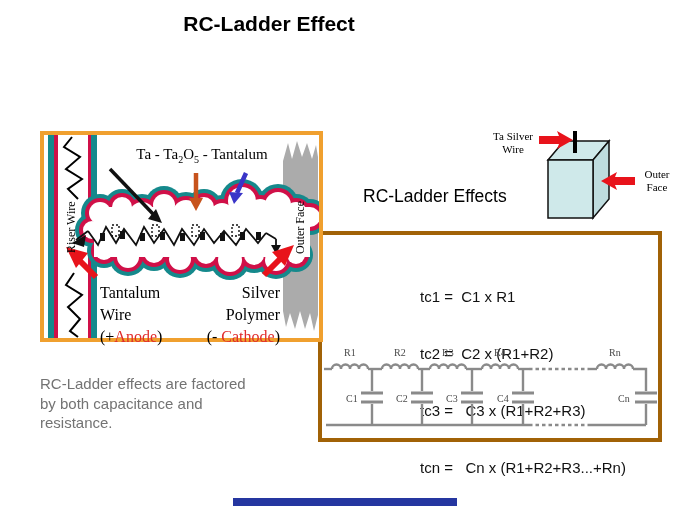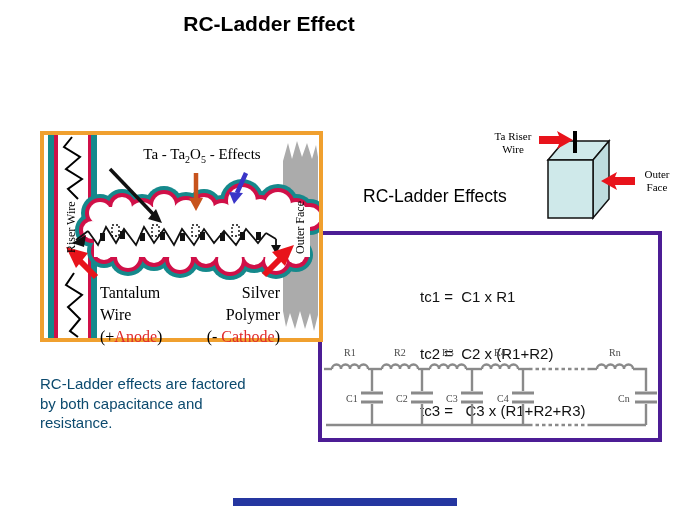--- a/index.html
+++ b/index.html
@@ -46,30 +46,30 @@
   #cube-wrap{left:485px;top:123px;width:190px;height:100px;}
   .cube-label{
     font-family:"Liberation Serif",serif;font-size:11px;color:#000;
     line-height:13px;text-align:center;
   }
   #cube-riser-label{left:485px;top:130px;width:56px;}
   #cube-outer-label{left:633px;top:168px;width:48px;}
   
   #eq-box{
     left:318px;top:231px;width:336px;height:203px;
-    border:4px solid #4c1d95;background:#fff;z-index:2;
+    border:4px solid #a16207;background:#fff;z-index:2;
   }
   #equations{
     position:absolute;left:98px;top:14px;
     font-size:15px;color:#111;line-height:19px;white-space:pre;
   }
   #ladder-svg{position:absolute;left:2px;top:104px;}
   
   #caption{
-    left:40px;top:374px;width:240px;font-size:15px;color:#0c4a6e;line-height:19.5px;
+    left:40px;top:374px;width:240px;font-size:15px;color:#737373;line-height:19.5px;
   }
   
   #footer-bar{
     left:233px;top:498px;width:224px;height:8px;background:#2536A0;
   }
   svg text.rc-lab{
     font-family:"Liberation Serif",serif;font-size:10px;fill:#4a4a4a;
   }
 </style>
 </head>
@@ -199,21 +199,21 @@
 
     <g fill="#E8131B">
       <line x1="52" y1="142" x2="36" y2="126" stroke="#E8131B" stroke-width="6"></line>
       <polygon points="22,112 44,118 32,133"></polygon>
       <line x1="220" y1="140" x2="236" y2="124" stroke="#E8131B" stroke-width="6"></line>
       <polygon points="250,110 228,117 241,131"></polygon>
     </g>
   </svg>
   <div class="abs vtext" style="left:16px;top:30px;width:22px;height:125px;">Riser Wire</div>
   <div class="abs vtext" style="left:246px;top:35px;width:20px;height:115px;">Outer Face</div>
-  <div class="abs" id="layer-label"><span>Ta - Ta</span><sub>2</sub><span>O</span><sub>5</sub><span> - Effects</span></div>
+  <div class="abs" id="layer-label"><span>Ta - Ta</span><sub>2</sub><span>O</span><sub>5</sub><span> - Tantalum</span></div>
   <div class="abs electrode-label" id="tantalum-label">
     <div>Tantalum</div>
     <div>Wire</div>
     <div><span>(+</span><span class="red-word">Anode</span><span>)</span></div>
   </div>
   <div class="abs electrode-label" id="silver-label">
     <div>Silver</div>
     <div>Polymer</div>
     <div><span>(-</span> <span class="red-word">Cathode</span><span>)</span></div>
   </div>
@@ -227,33 +227,34 @@
     <polygon points="108,37 124,18 124,76 108,95" fill="#BEDCDE" stroke="#111" stroke-width="1.5"></polygon>
     <rect x="63" y="37" width="45" height="58" fill="#CFE9EA" stroke="#111" stroke-width="1.5"></rect>
     <line x1="90" y1="8" x2="90" y2="30" stroke="#000" stroke-width="4"></line>
     <g fill="#E8131B">
       <polygon points="54,13 74,13 72,8 88,17 72,26 74,21 54,21"></polygon>
       <polygon points="150,54 130,54 132,49 116,58 132,67 130,62 150,62"></polygon>
     </g>
   </svg>
 </div>
 <div class="abs cube-label" id="cube-riser-label">
-  <div>Ta Riser</div>
+  <div>Ta Silver</div>
   <div>Wire</div>
 </div>
 <div class="abs cube-label" id="cube-outer-label">
   <div>Outer</div>
   <div>Face</div>
 </div>
 
 <div class="abs" id="eq-box">
   <div id="equations">
     <div>tc1 =  C1 x R1</div>
     <div>tc2 =  C2 x (R1+R2)</div>
     <div>tc3 =   C3 x (R1+R2+R3)</div>
+    <div>tcn =   Cn x (R1+R2+R3...+Rn)</div>
   </div>
   <svg id="ladder-svg" width="336" height="100" viewBox="0 0 336 100">
     <g stroke="#8A8A8A" stroke-width="2.4" fill="none">
 
       <path d="M0,30 H8"></path>
       <path d="M8,30 a4.5,4.5 0 0 1 9,0 a4.5,4.5 0 0 1 9,0 a4.5,4.5 0 0 1 9,0 a4.5,4.5 0 0 1 9,0"></path>
       <path d="M44,30 H58"></path>
       <path d="M58,30 a4.5,4.5 0 0 1 9,0 a4.5,4.5 0 0 1 9,0 a4.5,4.5 0 0 1 9,0 a4.5,4.5 0 0 1 9,0"></path>
       <path d="M94,30 H106"></path>
       <path d="M106,30 a4.5,4.5 0 0 1 9,0 a4.5,4.5 0 0 1 9,0 a4.5,4.5 0 0 1 9,0 a4.5,4.5 0 0 1 9,0"></path>

